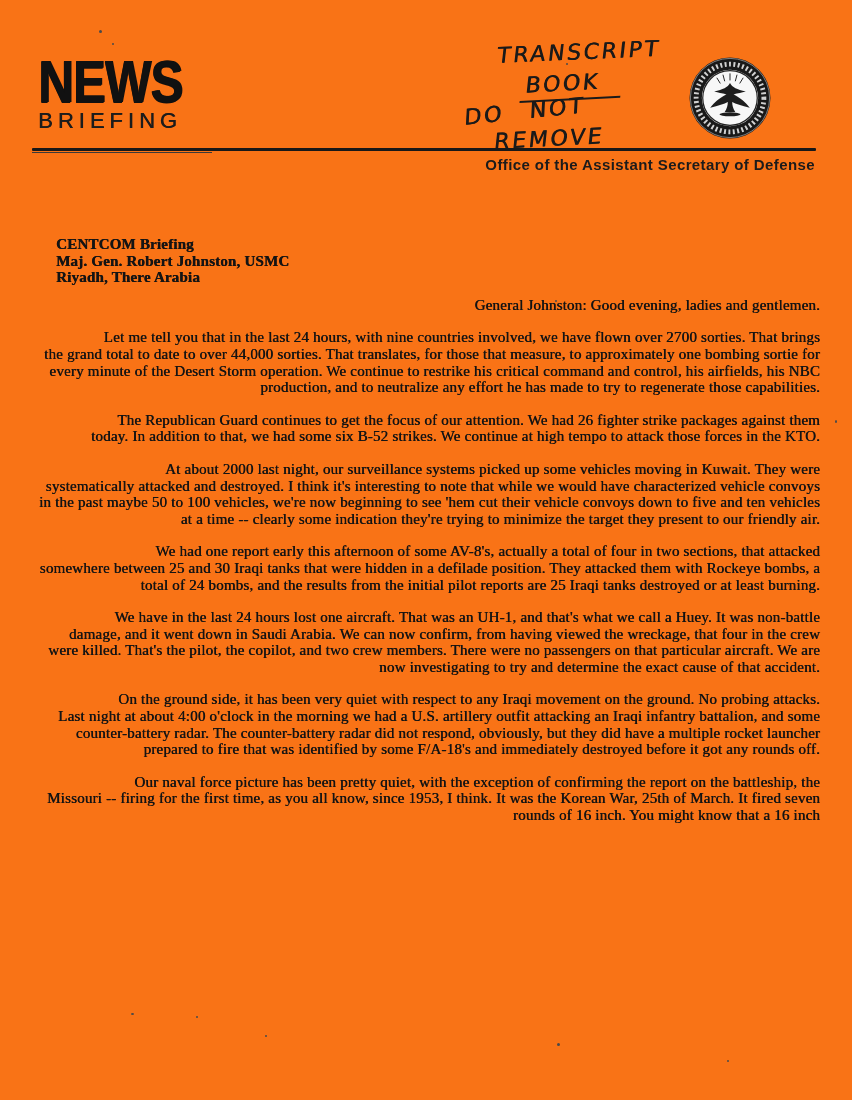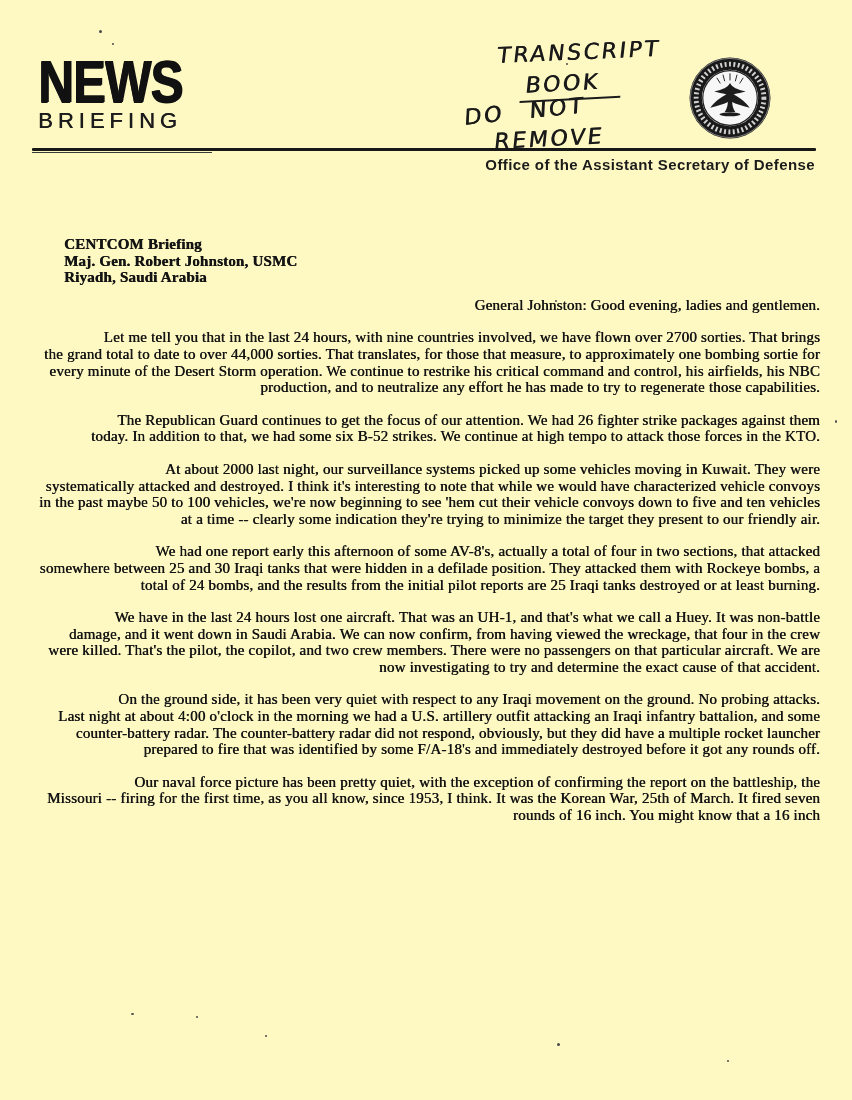--- a/index.html
+++ b/index.html
@@ -1,20 +1,20 @@
 <!DOCTYPE html>
 <html><head>
 <meta charset="utf-8">
 <style>
   html,body{margin:0;padding:0;background:#e8e8e8;}
   .page{
     position:relative;
     width:852px;height:1100px;
     margin:0 auto;
-    background:#fef9c3;
+    background:#f97316;
     overflow:hidden;
     color:#161616;
   }
   
   .masthead{position:absolute;left:38px;top:56px;}
   .masthead-top{
     display:inline-block;
     font-family:"Liberation Sans",sans-serif;
     font-weight:700;font-size:60px;line-height:52px;
     letter-spacing:-1px;color:#111;
@@ -60,21 +60,21 @@
     letter-spacing:.4px;color:#1b1b1b;
   }
   
   .content{
     position:absolute;left:36px;top:236px;width:784px;
     font-family:"Liberation Serif","DejaVu Serif",serif;
     font-size:15px;line-height:16.6px;letter-spacing:.2px;
     color:#141414;
     text-shadow:.45px 0 0 #141414;
   }
-  .briefing-header{margin-left:28px;font-weight:700;}
+  .briefing-header{margin-left:20px;font-weight:700;}
   .briefing-header div{white-space:nowrap;}
   .content p{
     margin:16px 0 0 0;
     text-indent:52px;
     text-align:right;
   }
   .content p.first{margin-top:11px;}
   
   .speck{position:absolute;background:#4a4a4a;border-radius:50%;}
   .sp1{left:99px;top:30px;width:3px;height:3px;}
@@ -131,21 +131,21 @@
   <div class="rule"></div>
 
   <div class="office">
     <div>Office of the Assistant Secretary of Defense</div>
   </div>
 
   <div class="content">
     <div class="briefing-header">
       <div>CENTCOM Briefing</div>
       <div>Maj. Gen. Robert Johnston, USMC</div>
-      <div>Riyadh, Saudi Arabia</div>
+      <div>Riyadh, There Arabia</div>
     </div>
     <p class="first">General Johnston:  Good evening, ladies and gentlemen.</p>
     <p>Let me tell you that in the last 24 hours, with nine countries involved, we have flown over 2700 sorties.  That brings the grand total to date to over 44,000 sorties.  That translates, for those that measure, to approximately one bombing sortie for every minute of the Desert Storm operation.  We continue to restrike his critical command and control, his airfields, his NBC production, and to neutralize any effort he has made to try to regenerate those capabilities.</p>
     <p>The Republican Guard continues to get the focus of our attention.  We had 26 fighter strike packages against them today.  In addition to that, we had some six B-52 strikes.  We continue at high tempo to attack those forces in the KTO.</p>
     <p>At about 2000 last night, our surveillance systems picked up some vehicles moving in Kuwait.  They were systematically attacked and destroyed.  I think it's interesting to note that while we would have characterized vehicle convoys in the past maybe 50 to 100 vehicles, we're now beginning to see 'hem cut their vehicle convoys down to five and ten vehicles at a time -- clearly some indication they're trying to minimize the target they present to our friendly air.</p>
     <p>We had one report early this afternoon of some AV-8's, actually a total of four in two sections, that attacked somewhere between 25 and 30 Iraqi tanks that were hidden in a defilade position.  They attacked them with Rockeye bombs, a total of 24 bombs, and the results from the initial pilot reports are 25 Iraqi tanks destroyed or at least burning.</p>
     <p>We have in the last 24 hours lost one aircraft.  That was an UH-1, and that's what we call a Huey.  It was non-battle damage, and it went down in Saudi Arabia.  We can now confirm, from having viewed the wreckage, that four in the crew were killed.  That's the pilot, the copilot, and two crew members.  There were no passengers on that particular aircraft.  We are now investigating to try and determine the exact cause of that accident.</p>
     <p>On the ground side, it has been very quiet with respect to any Iraqi movement on the ground.  No probing attacks.  Last night at about 4:00 o'clock in the morning we had a U.S. artillery outfit attacking an Iraqi infantry battalion, and some counter-battery radar.  The counter-battery radar did not respond, obviously, but they did have a multiple rocket launcher prepared to fire that was identified by some F/A-18's and immediately destroyed before it got any rounds off.</p>
     <p>Our naval force picture has been pretty quiet, with the exception of confirming the report on the battleship, the Missouri -- firing for the first time, as you all know, since 1953, I think.  It was the Korean War, 25th of March.  It fired seven rounds of 16 inch.  You might know that a 16 inch</p>
   </div>

